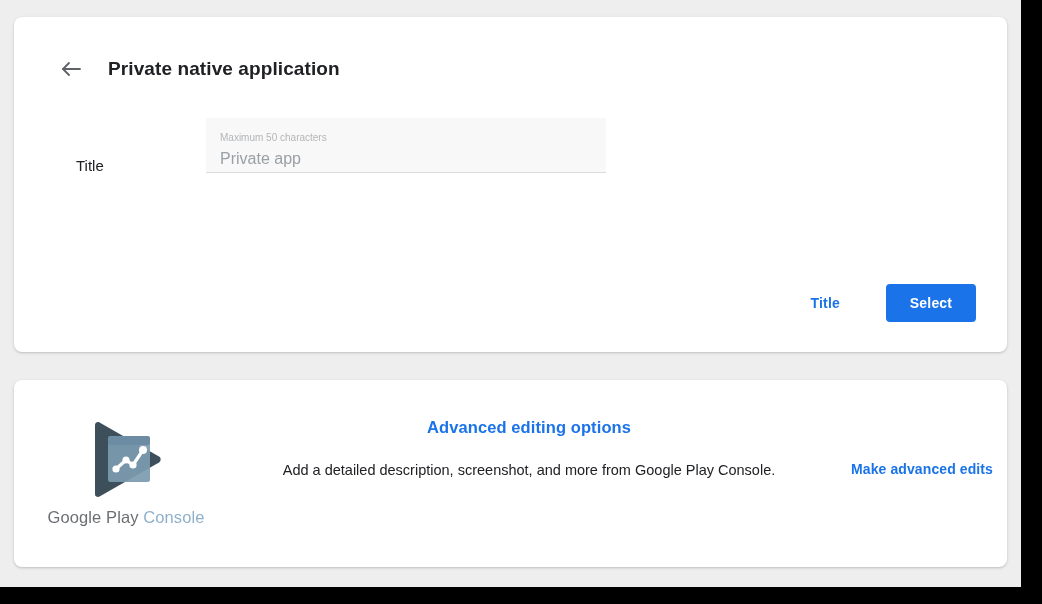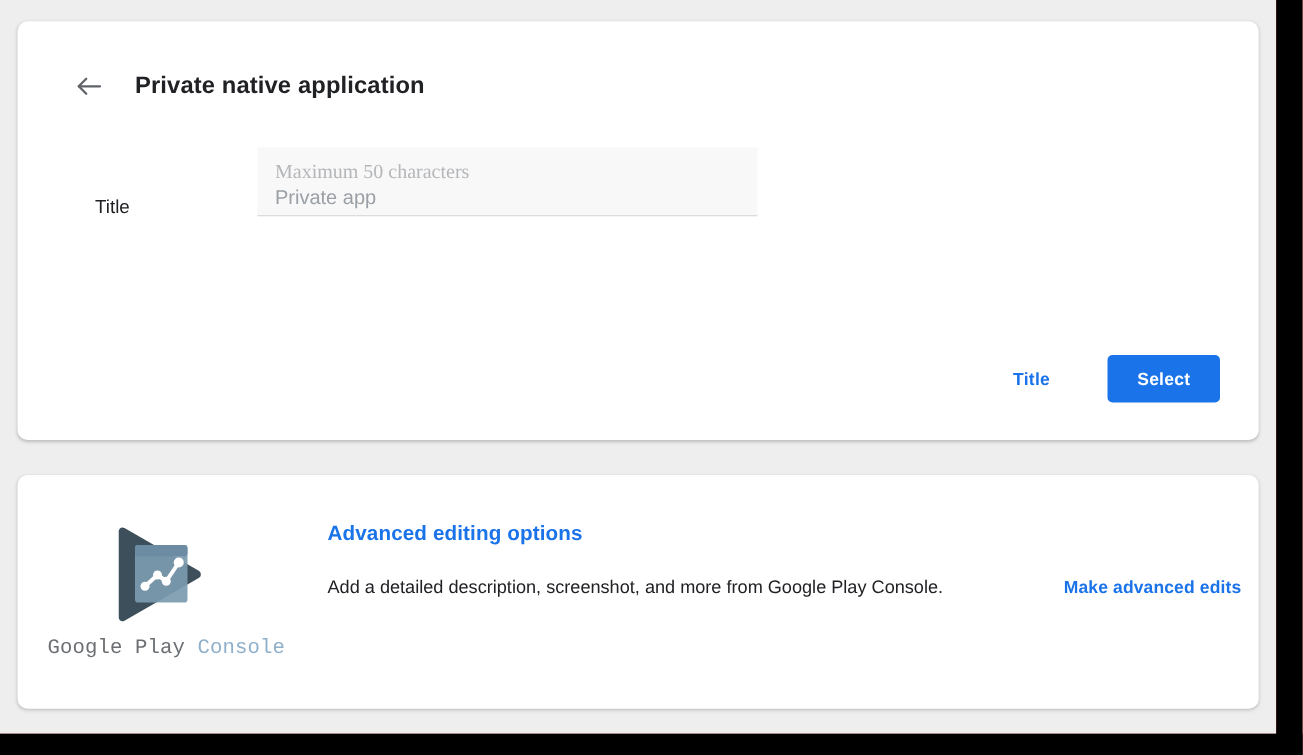--- a/index.html
+++ b/index.html
@@ -113,25 +113,24 @@
     top: 0px;
     width: 400px;
     height: 55px;
     background: #f8f8f8;
     border-bottom: 1px solid #dadce0;
     box-sizing: border-box;
     padding: 12px 14px 0 14px;
     cursor: text;
   }
   .field-hint {
-    font-size: 16px;
+    font-size: 10px;
     color: #b4b6b9;
     line-height: 15px;
     white-space: nowrap;
-    font-family: Liberation Serif, serif;
   }
   .field-value {
     font-size: 16px;
     color: #9aa0a6;
     line-height: 23px;
     margin-top: 2px;
     white-space: nowrap;
   }
 
   
@@ -208,42 +207,42 @@
     top: 0;
     width: 993px;
     height: 187px;
   }
   .logo-block {
     position: absolute;
     left: 24px;
     top: 36px;
     width: 176px;
     text-align: center;
-    font-family: Liberation Mono, monospace;
   }
   .logo-mark {
     width: 86px;
     height: 86px;
     display: block;
     margin: 0 auto 6px auto;
   }
   .logo-word {
     font-size: 16.5px;
     white-space: nowrap;
     letter-spacing: 0.1px;
   }
   .logo-word .w-google { color: #6b6f73; }
   .logo-word .w-play   { color: #6b6f73; }
   .logo-word .w-console{ color: #8fb0cb; }
 
   .promo-text {
     position: absolute;
-    left: 248px;
+    left: 235px;
     top: 36px;
     width: 560px;
+    text-align: center;
   }
   .promo-heading {
     font-size: 16.5px;
     font-weight: bold;
     color: #1a73e8;
     line-height: 22px;
     cursor: pointer;
     display: inline-block;
     letter-spacing: 0.1px;
   }

